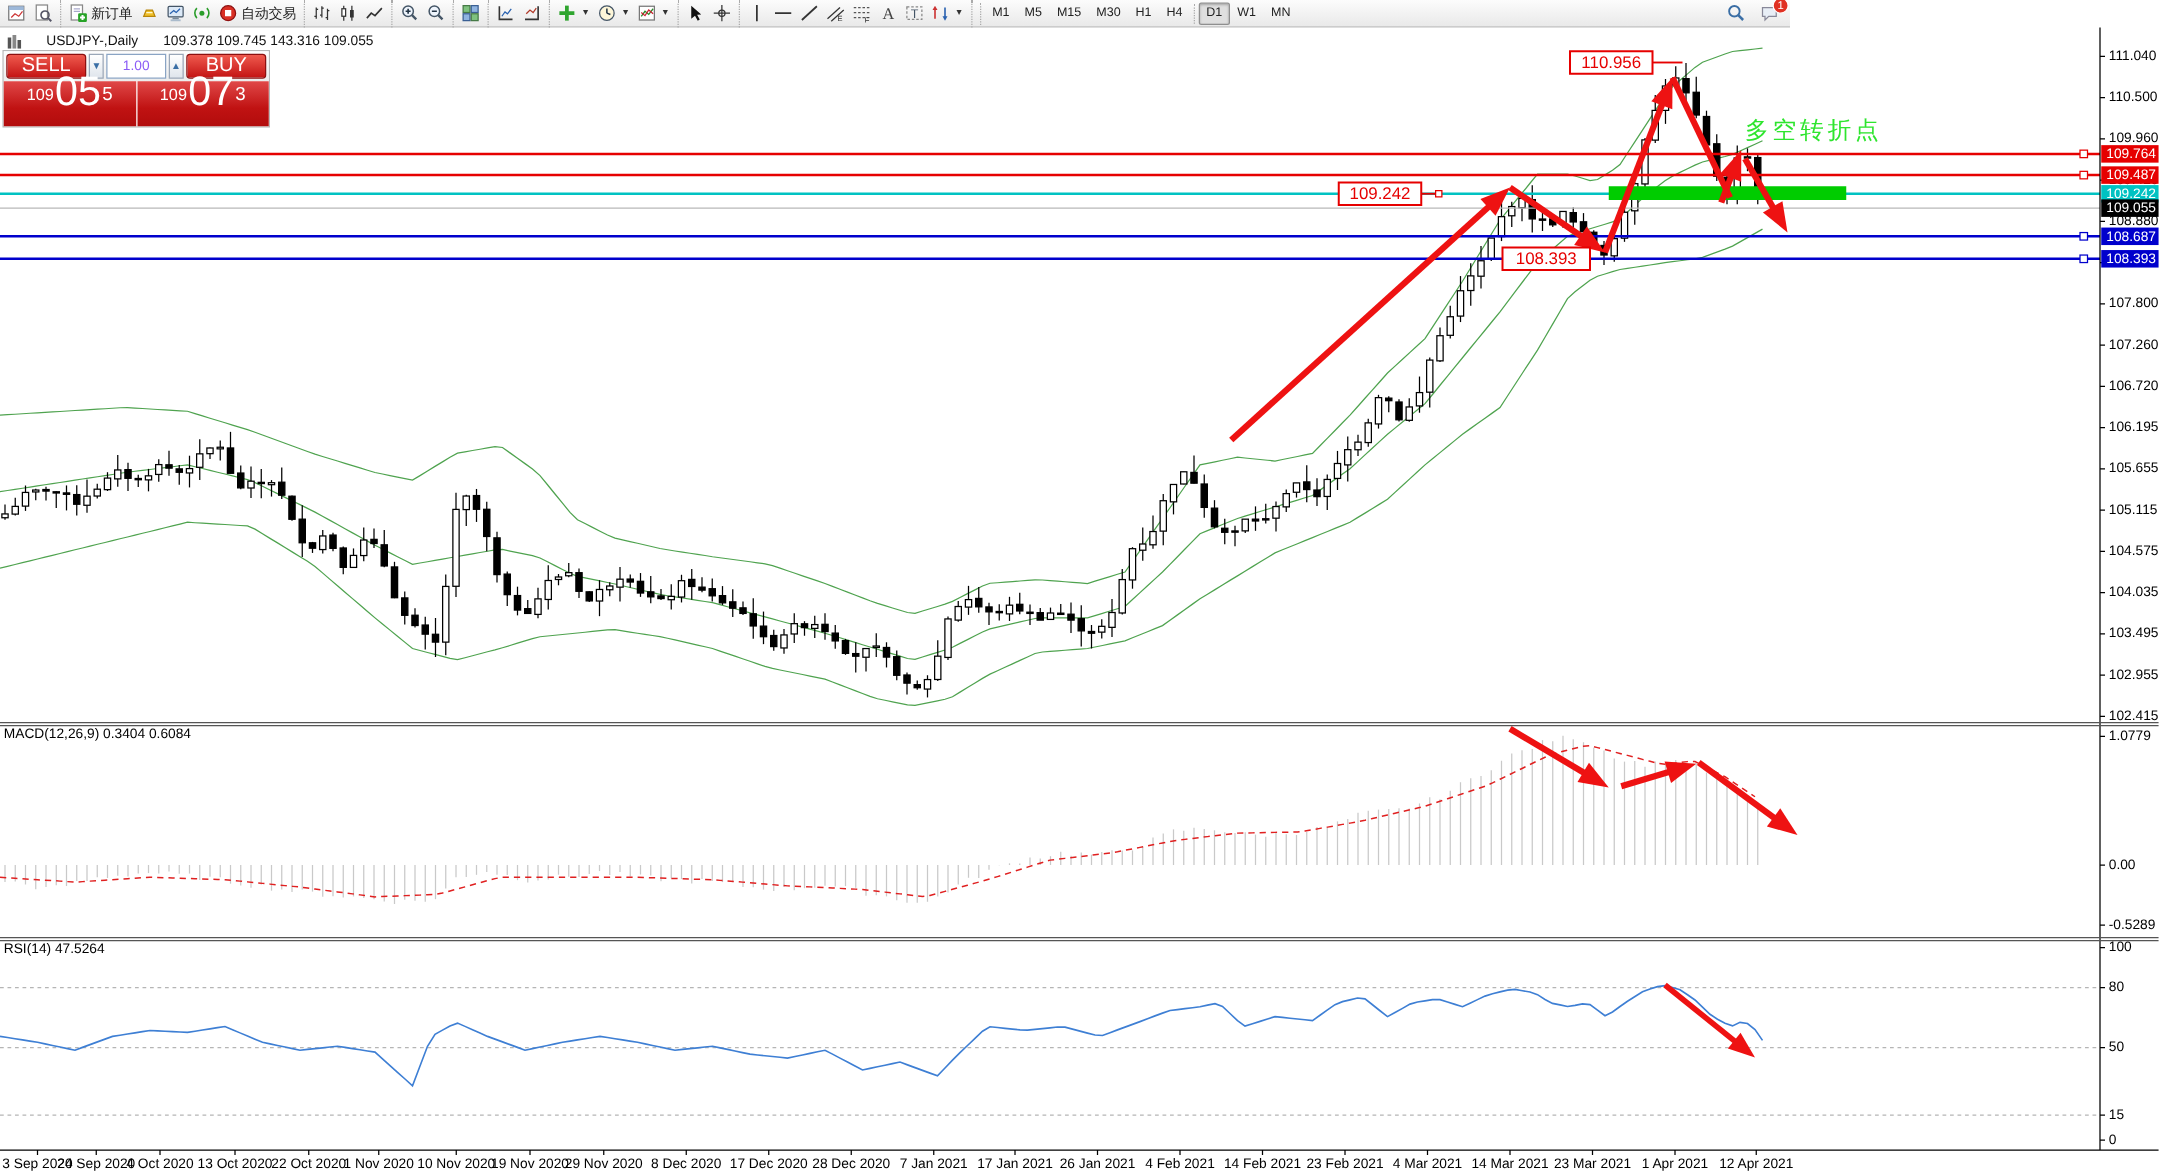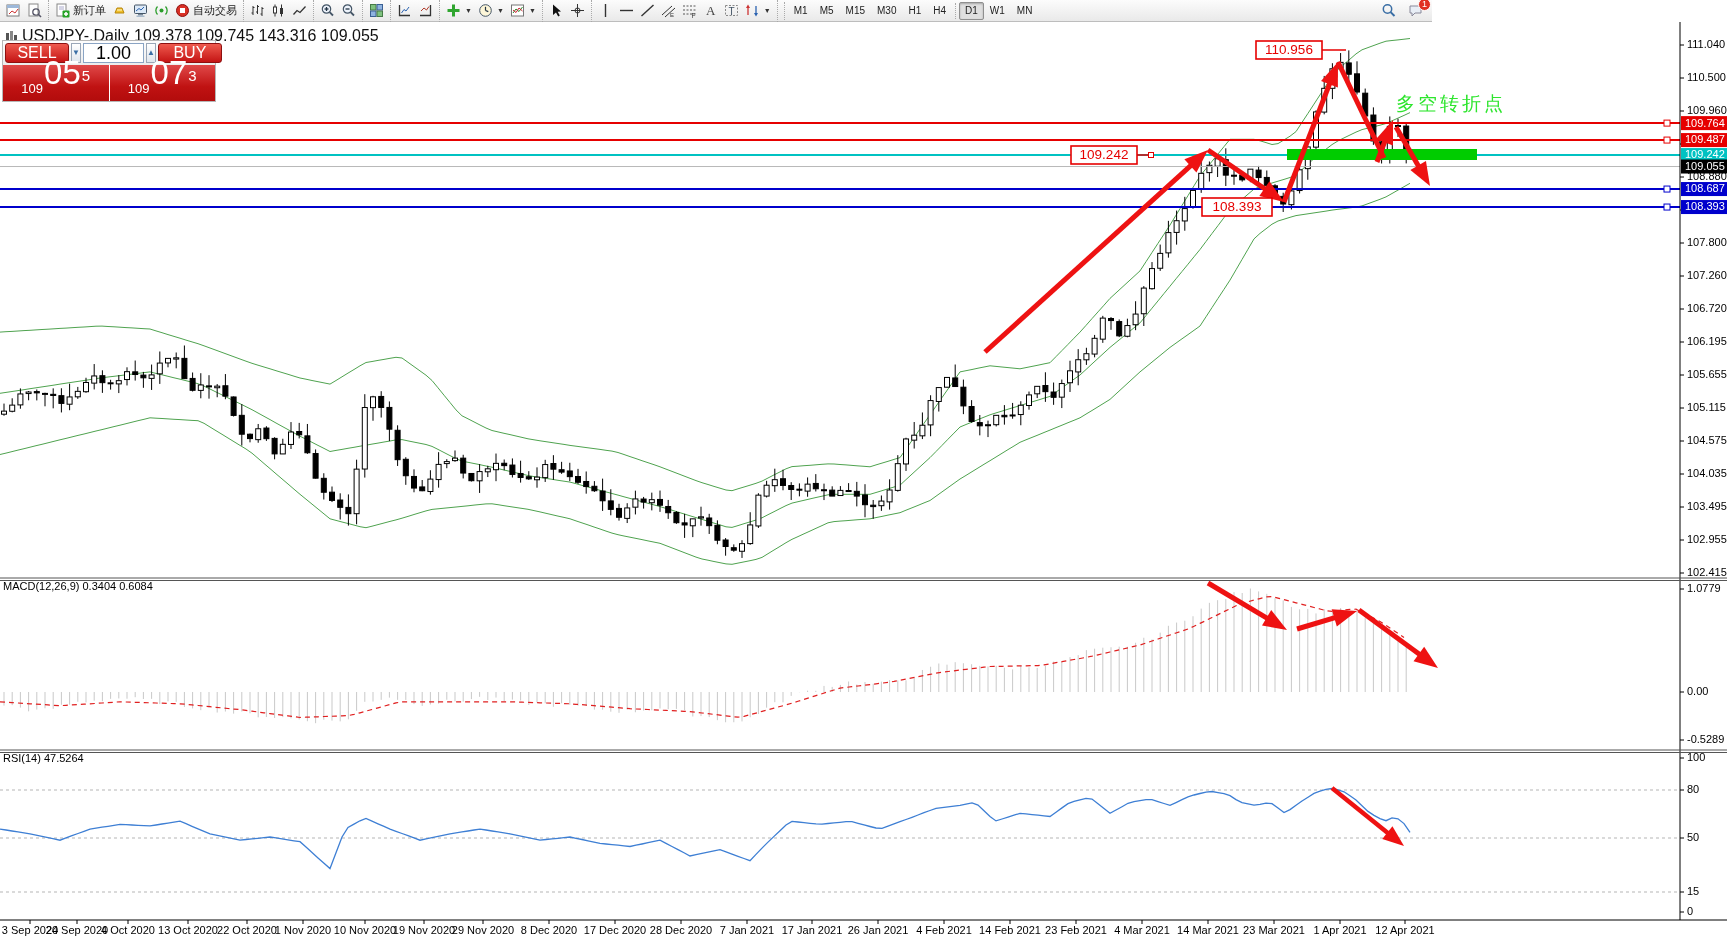--- a/index.html
+++ b/index.html
@@ -11,31 +11,31 @@
 .tb-group + .tb-group{border-left:1px dotted #aaa}
 .tb-btn{height:20px;min-width:20px;display:flex;align-items:center;justify-content:center;gap:3px;padding:0 2px;border:1px solid transparent;border-radius:2px;cursor:default;white-space:nowrap}
 .tb-btn.active{background:#dfdfdf;border-color:#8f8f8f;box-shadow:inset 0 1px 2px rgba(0,0,0,.25)}
 .tb-btn .caret{font-size:7px;color:#333;margin-left:1px}
 .tb-btn svg{display:block}
 .tf-btn{padding:0 5px;font-size:10px;height:18px}
 .toolbar-right{margin-left:auto;display:flex;align-items:center;padding-right:6px;gap:6px}
 .noti-wrap{position:relative}
 .noti-badge{position:absolute;top:-4px;right:-6px;min-width:13px;height:13px;background:#e03022;border:1px solid #fff;border-radius:8px;color:#fff;font-size:9px;line-height:11px;text-align:center;padding:0 2px}
 
-.chart-title{position:absolute;left:6px;top:27px;z-index:6;display:flex;align-items:center;gap:5px;font-size:16px;color:#111}
+.chart-title{position:absolute;left:6px;top:27px;z-index:6;display:flex;align-items:center;gap:20px;font-size:11px;color:#111}
 .chart-title b{font-weight:normal}
 
 .trade-widget{position:absolute;left:2px;top:40px;width:214px;z-index:6;border:1px solid #b7b7b7;background:#f2f2f2}
 .tw-top{display:flex;align-items:center;height:24px;padding:2px;gap:2px;background:linear-gradient(#fdfdfd,#ececec)}
 .tw-btn{flex:0 0 auto;width:64px;height:20px;border:1px solid #8d1010;border-radius:3px;background:linear-gradient(#ef5a4e,#c41414);color:#fff;font-size:16px;text-align:center;line-height:18px}
 .tw-spin{width:15px;height:20px;border:1px solid #9aa7b8;background:linear-gradient(#fff,#dfe5ec);color:#3a6ea5;font-size:8px;text-align:center;line-height:18px}
-.tw-vol{flex:1;height:20px;border:1px solid #8aa4c4;background:#fff;font-size:18px;color:#000000;text-align:right;padding:0 12px;line-height:18px}
+.tw-vol{flex:1;height:20px;border:1px solid #8aa4c4;background:#fff;font-size:11px;color:#8b5cf6;text-align:right;padding:0 12px;line-height:18px}
 .tw-prices{display:flex;height:36px;background:#fff;gap:1px}
 .tw-px{flex:1;background:linear-gradient(#e04848 0%,#c01212 60%,#b20c0c 100%);color:#fff;display:flex;align-items:flex-end;justify-content:center;padding-bottom:2px;cursor:default}
-.tw-px .pfx{font-size:13px;margin-bottom:3px}
+.tw-px .pfx{font-size:13px;margin-bottom:16px}
 .tw-px .big{font-size:33px;line-height:28px;margin:12px 1px}
 .tw-px .sup{font-size:15px;align-self:flex-start;margin-top:2px}
 #chart-svg{position:absolute;left:0;top:0;z-index:1}
 </style>
 </head>
 <body>
 <div id="app">
 
 <svg id="chart-svg" width="1727" height="941">
       <rect x="0" y="0" width="1727" height="941" fill="#fff"></rect>

